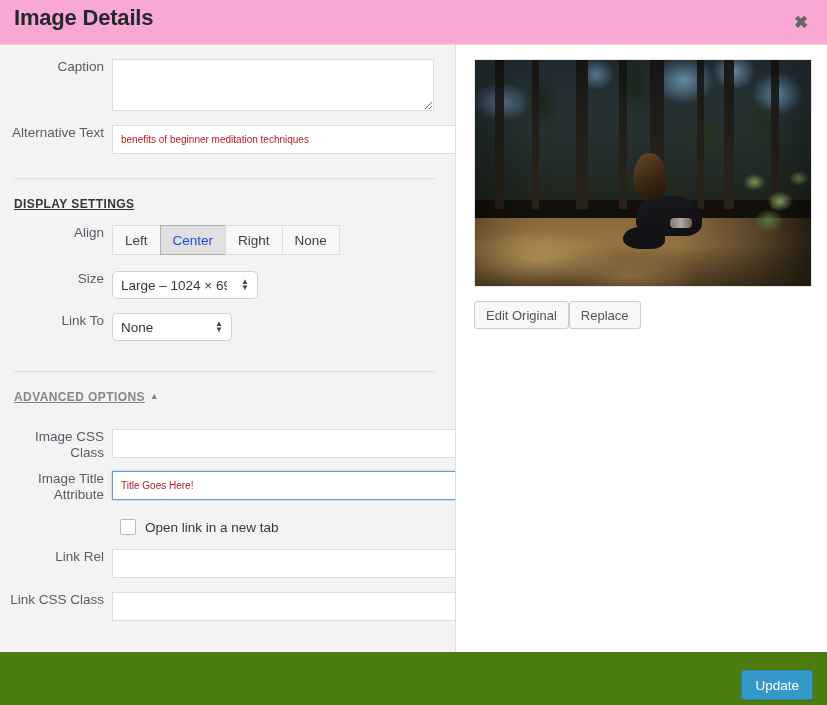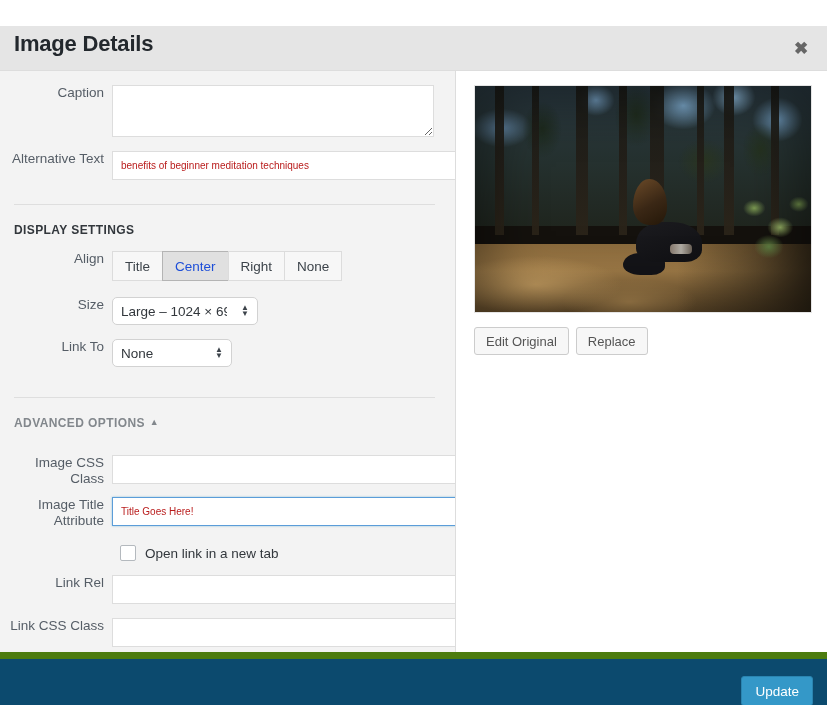--- a/index.html
+++ b/index.html
@@ -17,23 +17,22 @@
     background: #fff;
     display: flex;
     flex-direction: column;
   }
 
   
   #titlebar {
     position: relative;
     height: 45px;
     min-height: 45px;
-    background: #e5e5e5;
+    background: #f9a8d4;
     border-bottom: 1px solid #ddd;
-    margin-top: 26px;
   }
   #modal-title {
     position: absolute;
     left: 14px;
     top: 5px;
     font-size: 22px;
     font-weight: bold;
     color: #23282d;
     letter-spacing: -0.2px;
   }
@@ -130,20 +129,21 @@
     background: #dedede;
     margin: 0 20px 0 14px;
   }
 
   .section-title {
     font-size: 12px;
     font-weight: bold;
     letter-spacing: 0.4px;
     color: #32373c;
     padding: 18px 0 14px 14px;
+    text-decoration: underline;
   }
   .section-title.muted { color: #82878c; }
   .caret {
     display: inline-block;
     font-size: 9px;
     margin-left: 5px;
     vertical-align: 2px;
     color: #82878c;
   }
 
@@ -308,39 +308,39 @@
     width: 22px; height: 10px;
     background: linear-gradient(90deg, #8d7f72 0%, #b9b4ab 50%, #6e6459 100%);
     border-radius: 4px;
     opacity: .95;
   }
   #vignette {
     left:0; top:0; width:100%; height:100%;
     box-shadow: inset 0 0 54px 16px rgba(0,0,0,.4);
   }
 
-  .img-actions { margin-top: 14px; display: flex; gap: 7px; }
+  .img-actions { margin-top: 14px; display: flex; }
   .img-actions button {
     height: 28px;
     padding: 0 11px;
     font-size: 13px;
     color: #555;
     background: #f7f7f7;
     border: 1px solid #ccc;
     border-radius: 3px;
     cursor: pointer;
     font-family: "Liberation Sans", sans-serif;
   }
 
   
   #footer {
     height: 53px;
     min-height: 53px;
-    background: #0c4a6e;
-    border-top: 7px solid #4d7c0f;
+    background: #4d7c0f;
+    border-top: 1px solid #4d7c0f;
     position: relative;
   }
   #update-btn {
     position: absolute;
     right: 14px;
     top: 17px;
     height: 30px;
     padding: 0 13px;
     font-size: 13.5px;
     color: #fff;
@@ -384,21 +384,21 @@
 
       <div style="height:14px"></div>
       <div class="divider"></div>
 
       <div class="section-title">DISPLAY SETTINGS</div>
 
       <div class="setting">
         <div class="name">Align</div>
         <div class="field-holder">
           <div class="btn-group">
-            <button>Title</button>
+            <button>Left</button>
             <button class="active">Center</button>
             <button>Right</button>
             <button>None</button>
           </div>
         </div>
       </div>
 
       <div class="setting" style="margin-top:16px">
         <div class="name">Size</div>
         <div class="field-holder">

